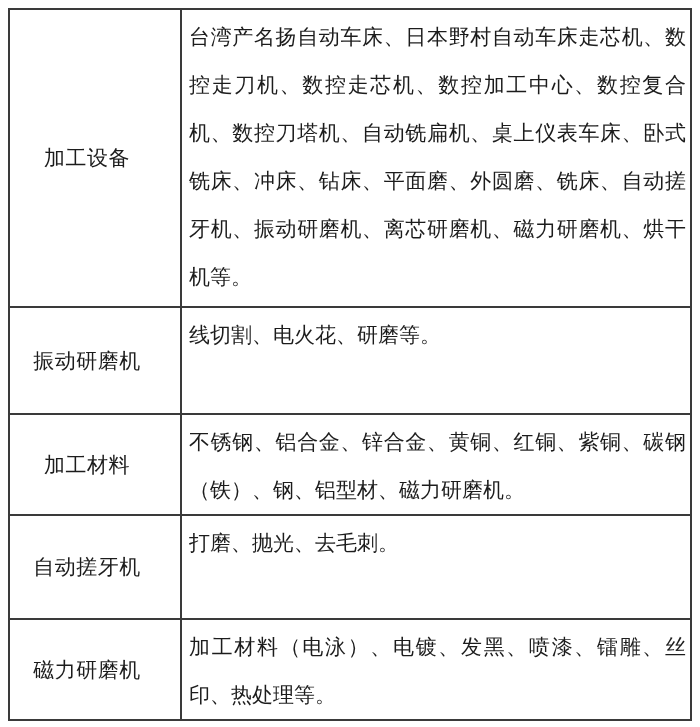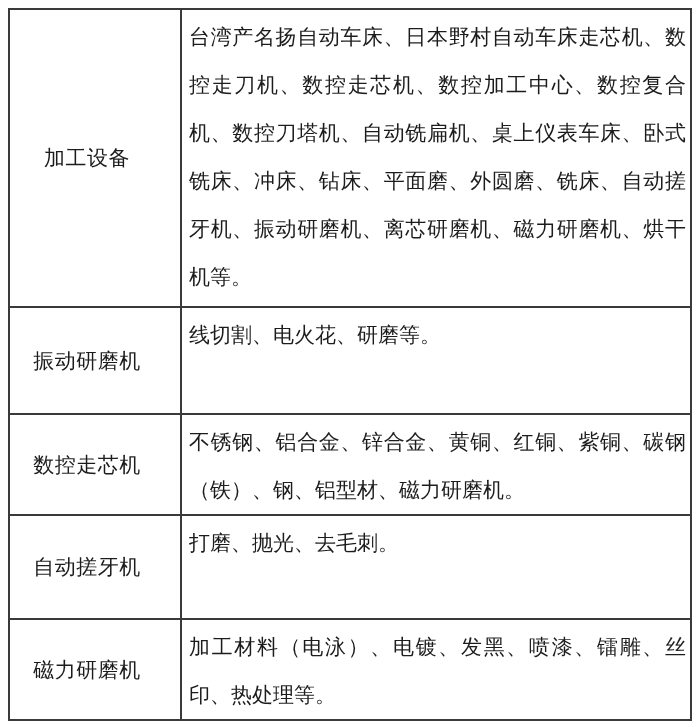--- a/index.html
+++ b/index.html
@@ -62,21 +62,21 @@
     <tbody>
       <tr class="row-1">
         <td class="label-cell">加工设备</td>
         <td class="content-cell">台湾产名扬自动车床、日本野村自动车床走芯机、数控走刀机、数控走芯机、数控加工中心、数控复合机、数控刀塔机、自动铣扁机、桌上仪表车床、卧式铣床、冲床、钻床、平面磨、外圆磨、铣床、自动搓牙机、振动研磨机、离芯研磨机、磁力研磨机、烘干机等。</td>
       </tr>
       <tr class="row-2">
         <td class="label-cell">振动研磨机</td>
         <td class="content-cell">线切割、电火花、研磨等。</td>
       </tr>
       <tr class="row-3">
-        <td class="label-cell">数控走芯机</td>
+        <td class="label-cell">加工材料</td>
         <td class="content-cell">不锈钢、铝合金、锌合金、黄铜、红铜、紫铜、碳钢（铁）、钢、铝型材、磁力研磨机。</td>
       </tr>
       <tr class="row-4">
         <td class="label-cell">自动搓牙机</td>
         <td class="content-cell">打磨、抛光、去毛刺。</td>
       </tr>
       <tr class="row-5">
         <td class="label-cell">磁力研磨机</td>
         <td class="content-cell">加工材料（电泳）、电镀、发黑、喷漆、镭雕、丝印、热处理等。</td>
       </tr>

